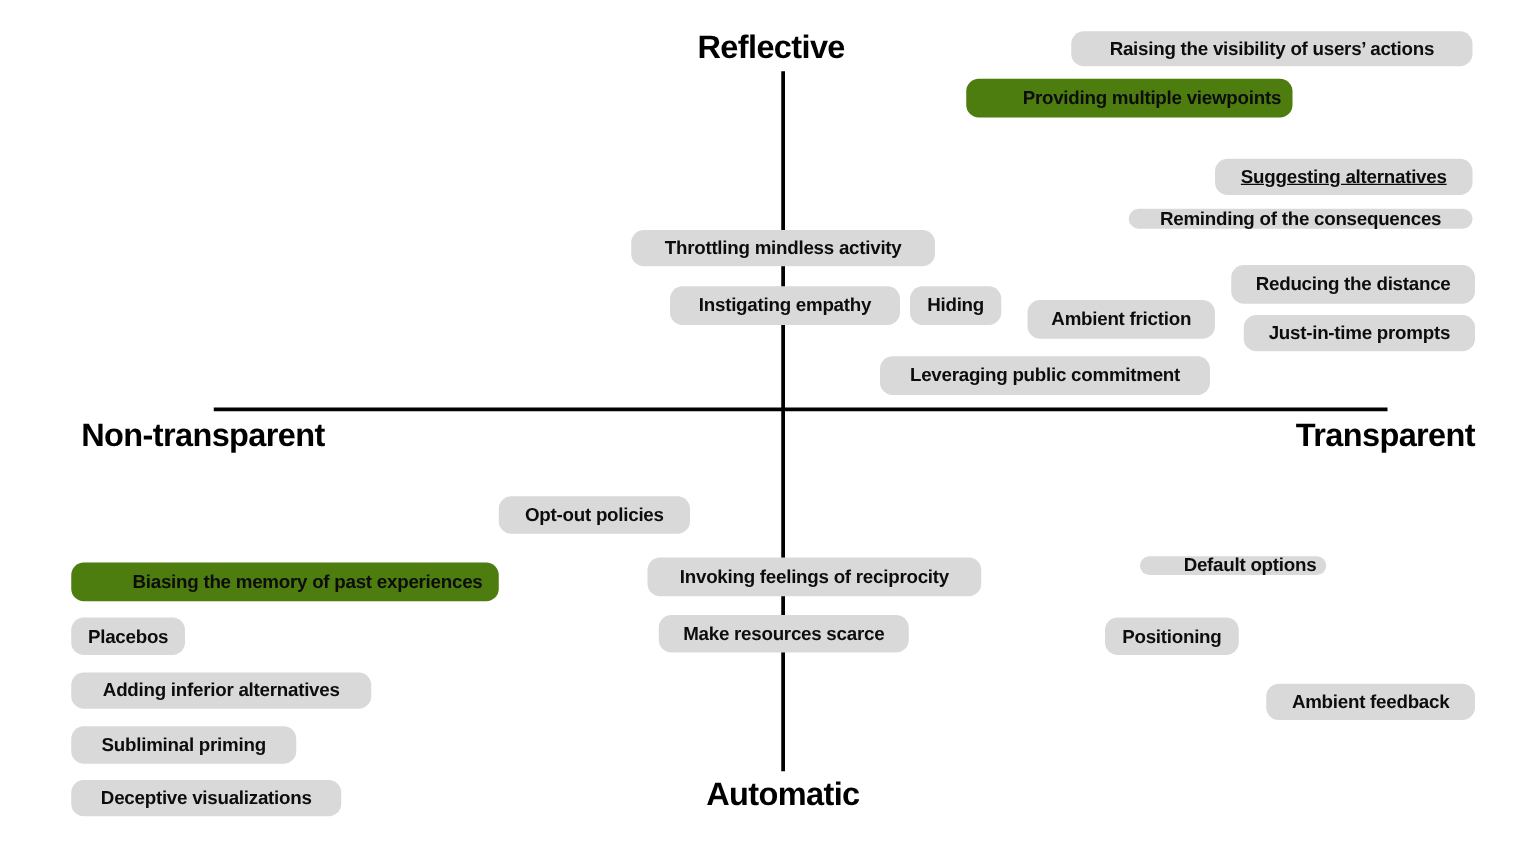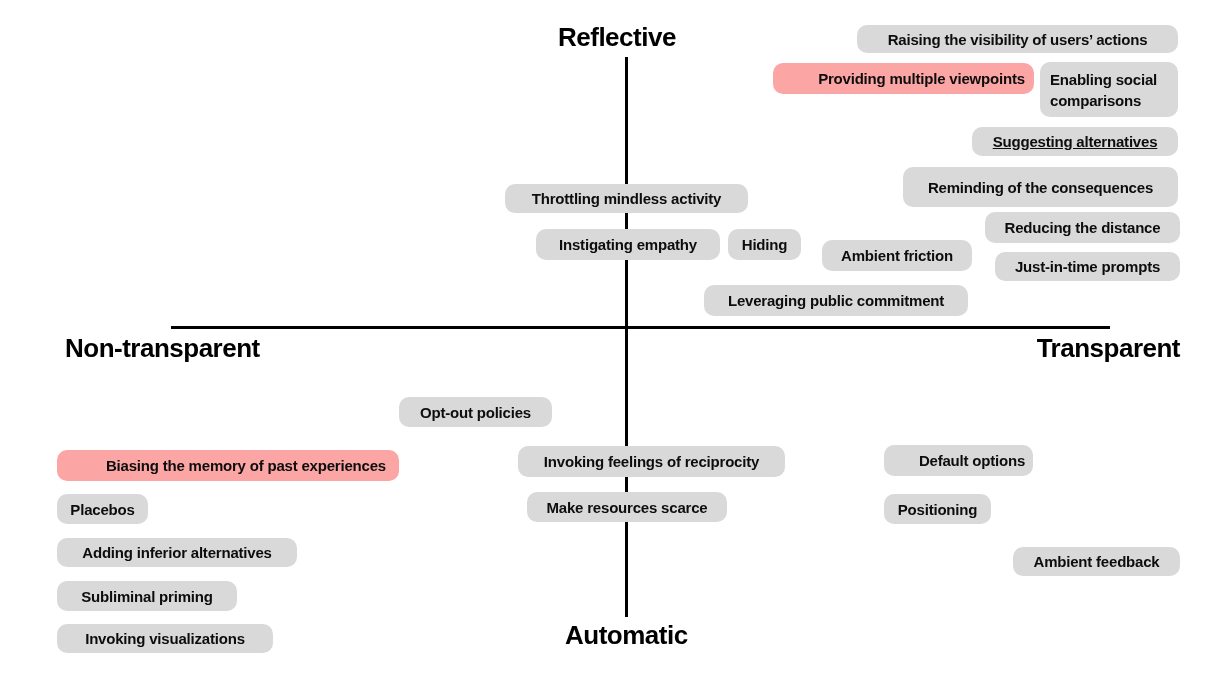--- a/index.html
+++ b/index.html
@@ -36,21 +36,21 @@
     align-items: center;
     justify-content: center;
     background: #d9d9d9;
     font-size: 15px;
     font-weight: 700;
     white-space: nowrap;
     letter-spacing: -0.2px;
     box-sizing: border-box;
     border-radius: 10px;
   }
-  .box.blue { background: #fca5a5; padding-left: 36px; }
+  .box.blue { background: #4d7c0f; padding-left: 36px; }
   .box.wrap {
     white-space: normal;
     justify-content: flex-start;
     text-align: left;
     padding-left: 10px;
     padding-right: 6px;
     line-height: 1.4;
   }
 </style>
 </head>
@@ -61,36 +61,35 @@
   <div class="axis-line vline"></div>
   <div class="axis-line hline"></div>
 
   <div class="axis-label" style="left:558px; top:22px;">Reflective</div>
   <div class="axis-label" style="left:565px; top:620px;">Automatic</div>
   <div class="axis-label" style="left:65px; top:333px;">Non-transparent</div>
   <div class="axis-label" style="right:49px; top:333px;">Transparent</div>
 
   <div class="box" style="left:857px; top:25px; width:321px; height:28px;">Raising the visibility of users’ actions</div>
   <div class="box blue" style="left:773px; top:63px; width:261px; height:31px;">Providing multiple viewpoints</div>
-  <div class="box wrap" style="left:1040px; top:62px; width:138px; height:55px;">Enabling social comparisons</div>
   <div class="box" style="left:972px; top:127px; width:206px; height:29px;text-decoration:underline;">Suggesting alternatives</div>
-  <div class="box" style="left:903px; top:167px; width:275px; height:40px;">Reminding of the consequences</div>
+  <div class="box" style="left:903px; top:167px; width:275px; height:16px;">Reminding of the consequences</div>
   <div class="box" style="left:505px; top:184px; width:243px; height:29px;">Throttling mindless activity</div>
   <div class="box" style="left:985px; top:212px; width:195px; height:31px;text-align:right;">Reducing the distance</div>
   <div class="box" style="left:536px; top:229px; width:184px; height:31px;">Instigating empathy</div>
   <div class="box" style="left:728px; top:229px; width:73px; height:31px;">Hiding</div>
   <div class="box" style="left:822px; top:240px; width:150px; height:31px;">Ambient friction</div>
   <div class="box" style="left:995px; top:252px; width:185px; height:29px;">Just-in-time prompts</div>
   <div class="box" style="left:704px; top:285px; width:264px; height:31px;">Leveraging public commitment</div>
 
   <div class="box" style="left:399px; top:397px; width:153px; height:30px;">Opt-out policies</div>
   <div class="box blue" style="left:57px; top:450px; width:342px; height:31px;">Biasing the memory of past experiences</div>
   <div class="box" style="left:494px; top:446px; width:267px; height:31px;margin-left:24px;">Invoking feelings of reciprocity</div>
-  <div class="box" style="left:884px; top:445px; width:149px; height:31px;padding-left:27px;">Default options</div>
+  <div class="box" style="left:912px; top:445px; width:149px; height:15px;padding-left:27px;">Default options</div>
   <div class="box" style="left:57px; top:494px; width:91px; height:30px;">Placebos</div>
   <div class="box" style="left:527px; top:492px; width:200px; height:30px;">Make resources scarce</div>
   <div class="box" style="left:884px; top:494px; width:107px; height:30px;">Positioning</div>
   <div class="box" style="left:57px; top:538px; width:240px; height:29px;">Adding inferior alternatives</div>
   <div class="box" style="left:1013px; top:547px; width:167px; height:29px;">Ambient feedback</div>
   <div class="box" style="left:57px; top:581px; width:180px; height:30px;">Subliminal priming</div>
-  <div class="box" style="left:57px; top:624px; width:216px; height:29px;">Invoking visualizations</div>
+  <div class="box" style="left:57px; top:624px; width:216px; height:29px;">Deceptive visualizations</div>
 
 </div>
 
 </body></html>

